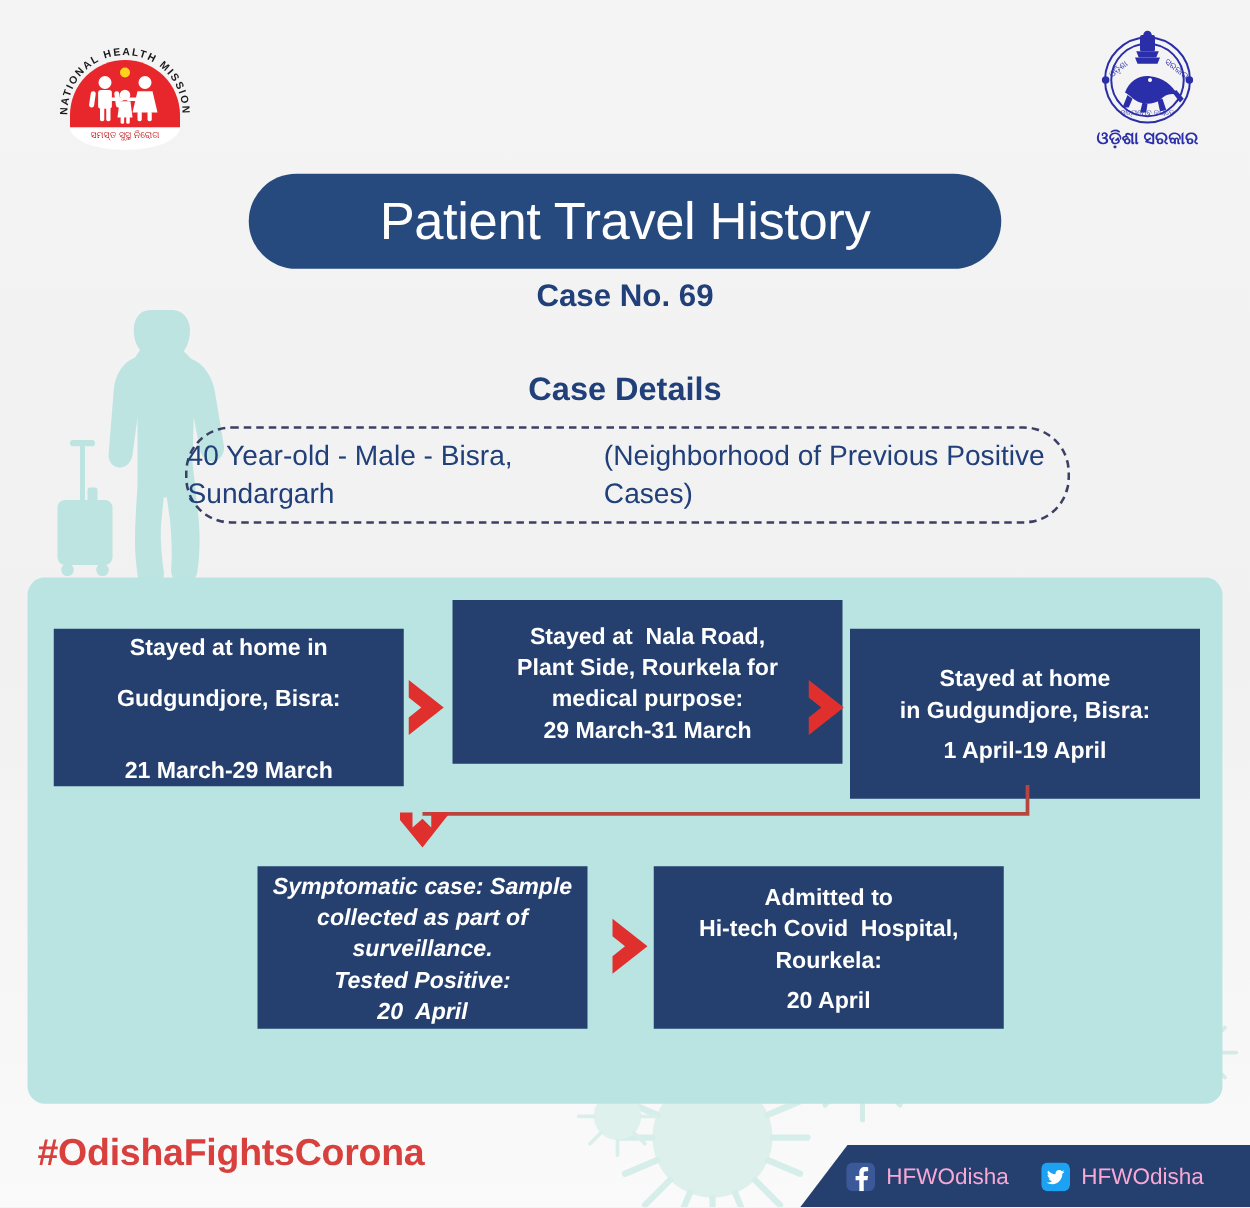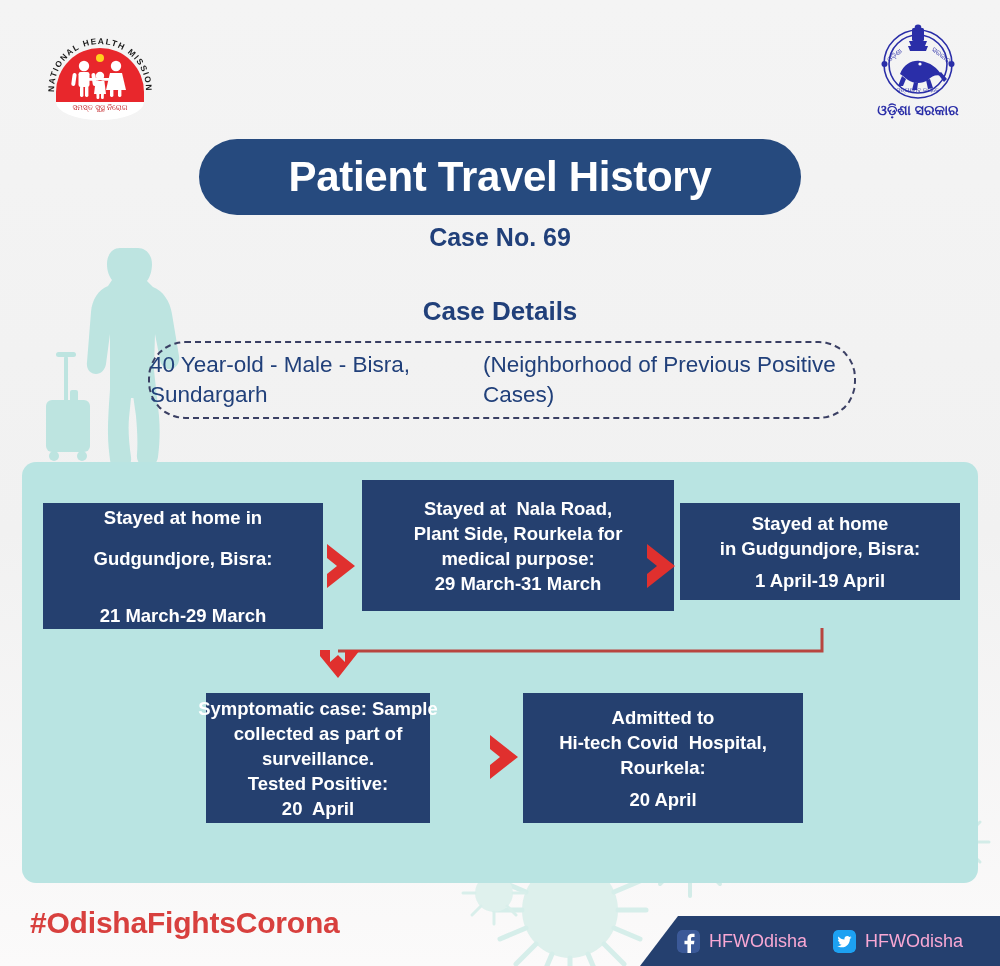--- a/index.html
+++ b/index.html
@@ -26,21 +26,21 @@
   
   .virus-deco{position:absolute;left:0;top:820px;width:1000px;height:146px;}
 
   
   .title-pill{
     position:absolute;left:199px;top:139px;width:602px;height:76px;
     background:#264a7e;border-radius:38px;
     display:flex;align-items:center;justify-content:center;
   }
   .title-pill span{
-    color:#ffffff;font-size:42px;font-weight:bold;letter-spacing:-.3px;
+    color:#ffffff;font-size:42px;font-weight:normal;letter-spacing:-.3px;
   }
   .case-no{
     position:absolute;left:0;top:223px;width:1000px;text-align:center;
     color:#21407a;font-size:25px;font-weight:bold;
   }
   .case-details-h{
     position:absolute;left:0;top:296px;width:1000px;text-align:center;
     color:#21407a;font-size:26px;font-weight:bold;
   }
   .details-box{
@@ -66,22 +66,22 @@
     box-sizing:border-box;padding:6px 8px;
   }
   .fbox .ln{
     color:#ffffff;font-size:18.5px;font-weight:bold;line-height:25px;
     text-align:center;white-space:pre;
   }
   .fbox .gap{height:7px;}
 
   #box1{left:43px;top:503px;width:280px;height:126px;gap:16px;}
   #box2{left:362px;top:480px;width:312px;height:131px;}
-  #box3{left:680px;top:503px;width:280px;height:97px;}
-  #box4{left:206px;top:693px;width:224px;height:130px;}
+  #box3{left:680px;top:503px;width:280px;height:136px;}
+  #box4{left:206px;top:693px;width:264px;height:130px;font-style:italic;}
   #box5{left:523px;top:693px;width:280px;height:130px;}
 
   
   .chev{position:absolute;width:34px;height:48px;}
   #chev1{left:324px;top:542px;}
   #chev2{left:644px;top:542px;}
   #chev3{left:487px;top:733px;}
 
   
   .connector{position:absolute;left:320px;top:628px;width:510px;height:70px;}

